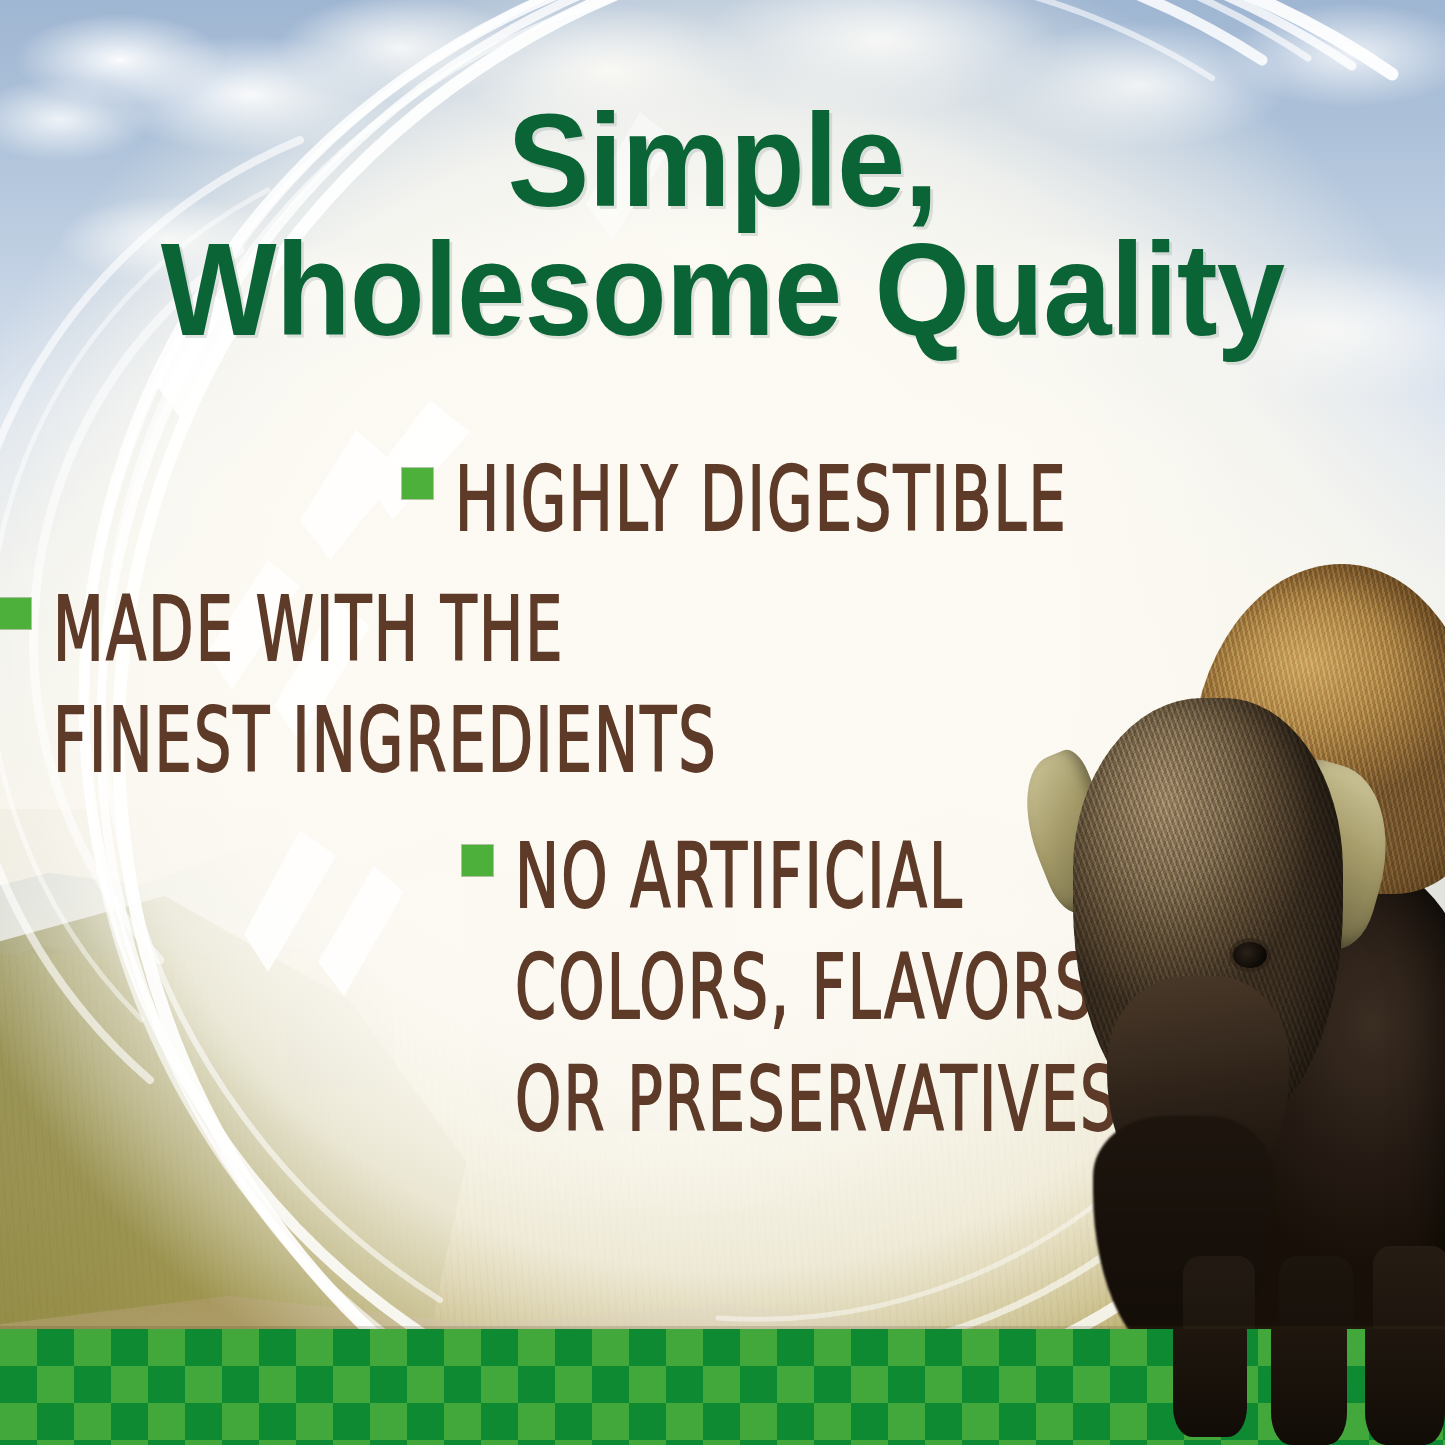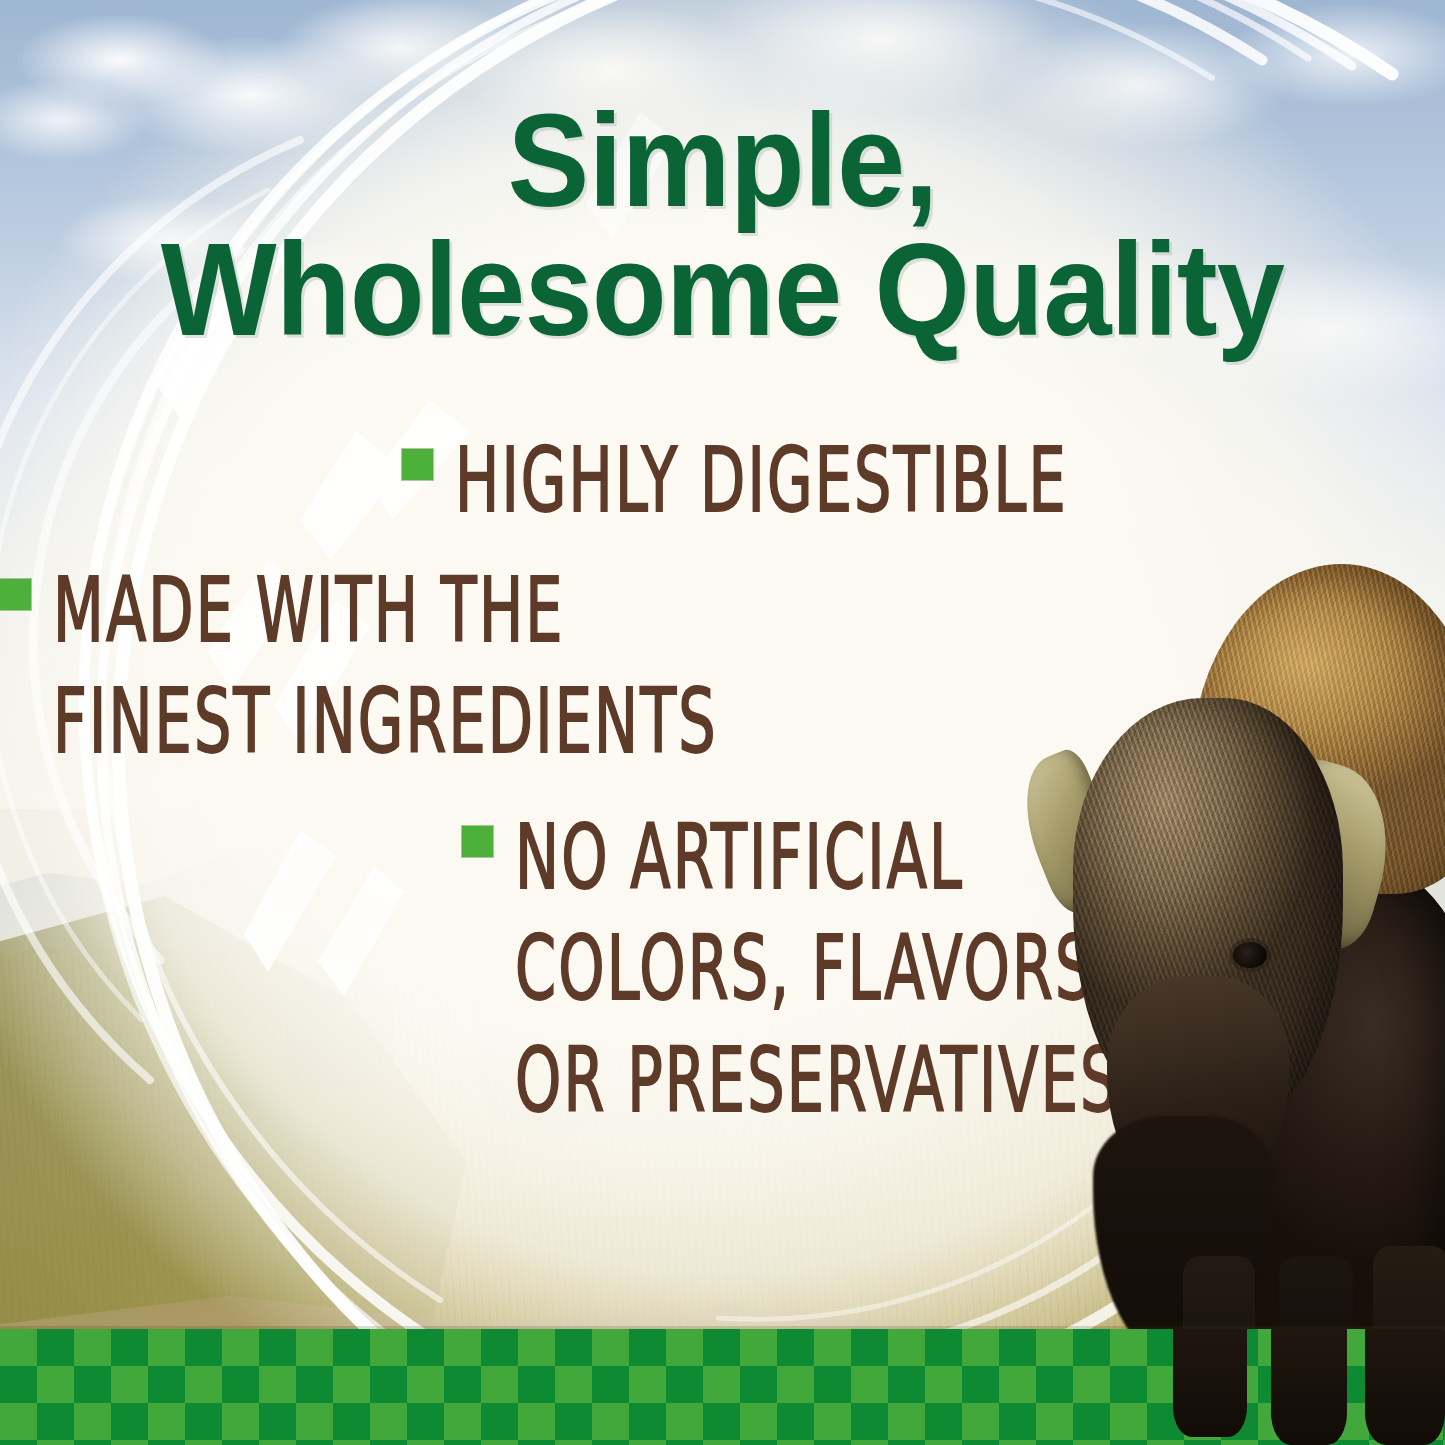--- a/index.html
+++ b/index.html
@@ -130,21 +130,21 @@
     color:#0B6436;
     text-shadow:3px 3px 0 rgba(120,140,130,.22);
     transform:scaleX(.93);
     transform-origin:center top;
   }
   .headline .l1{display:block;}
   .headline .l2{display:block;white-space:nowrap;}
 
   
   .bullets{
-    position:absolute;left:0;top:425px;width:1010px;
+    position:absolute;left:0;top:444px;width:1010px;
   }
   .bullet-row{
     display:flex;align-items:flex-start;
     margin-bottom:34px;
   }
   .bullet-row.r1{padding-left:402px;}
   .bullet-row.r2{}
   .bullet-row.r3{padding-left:462px;margin-top:56px;}
 
   .sq{

